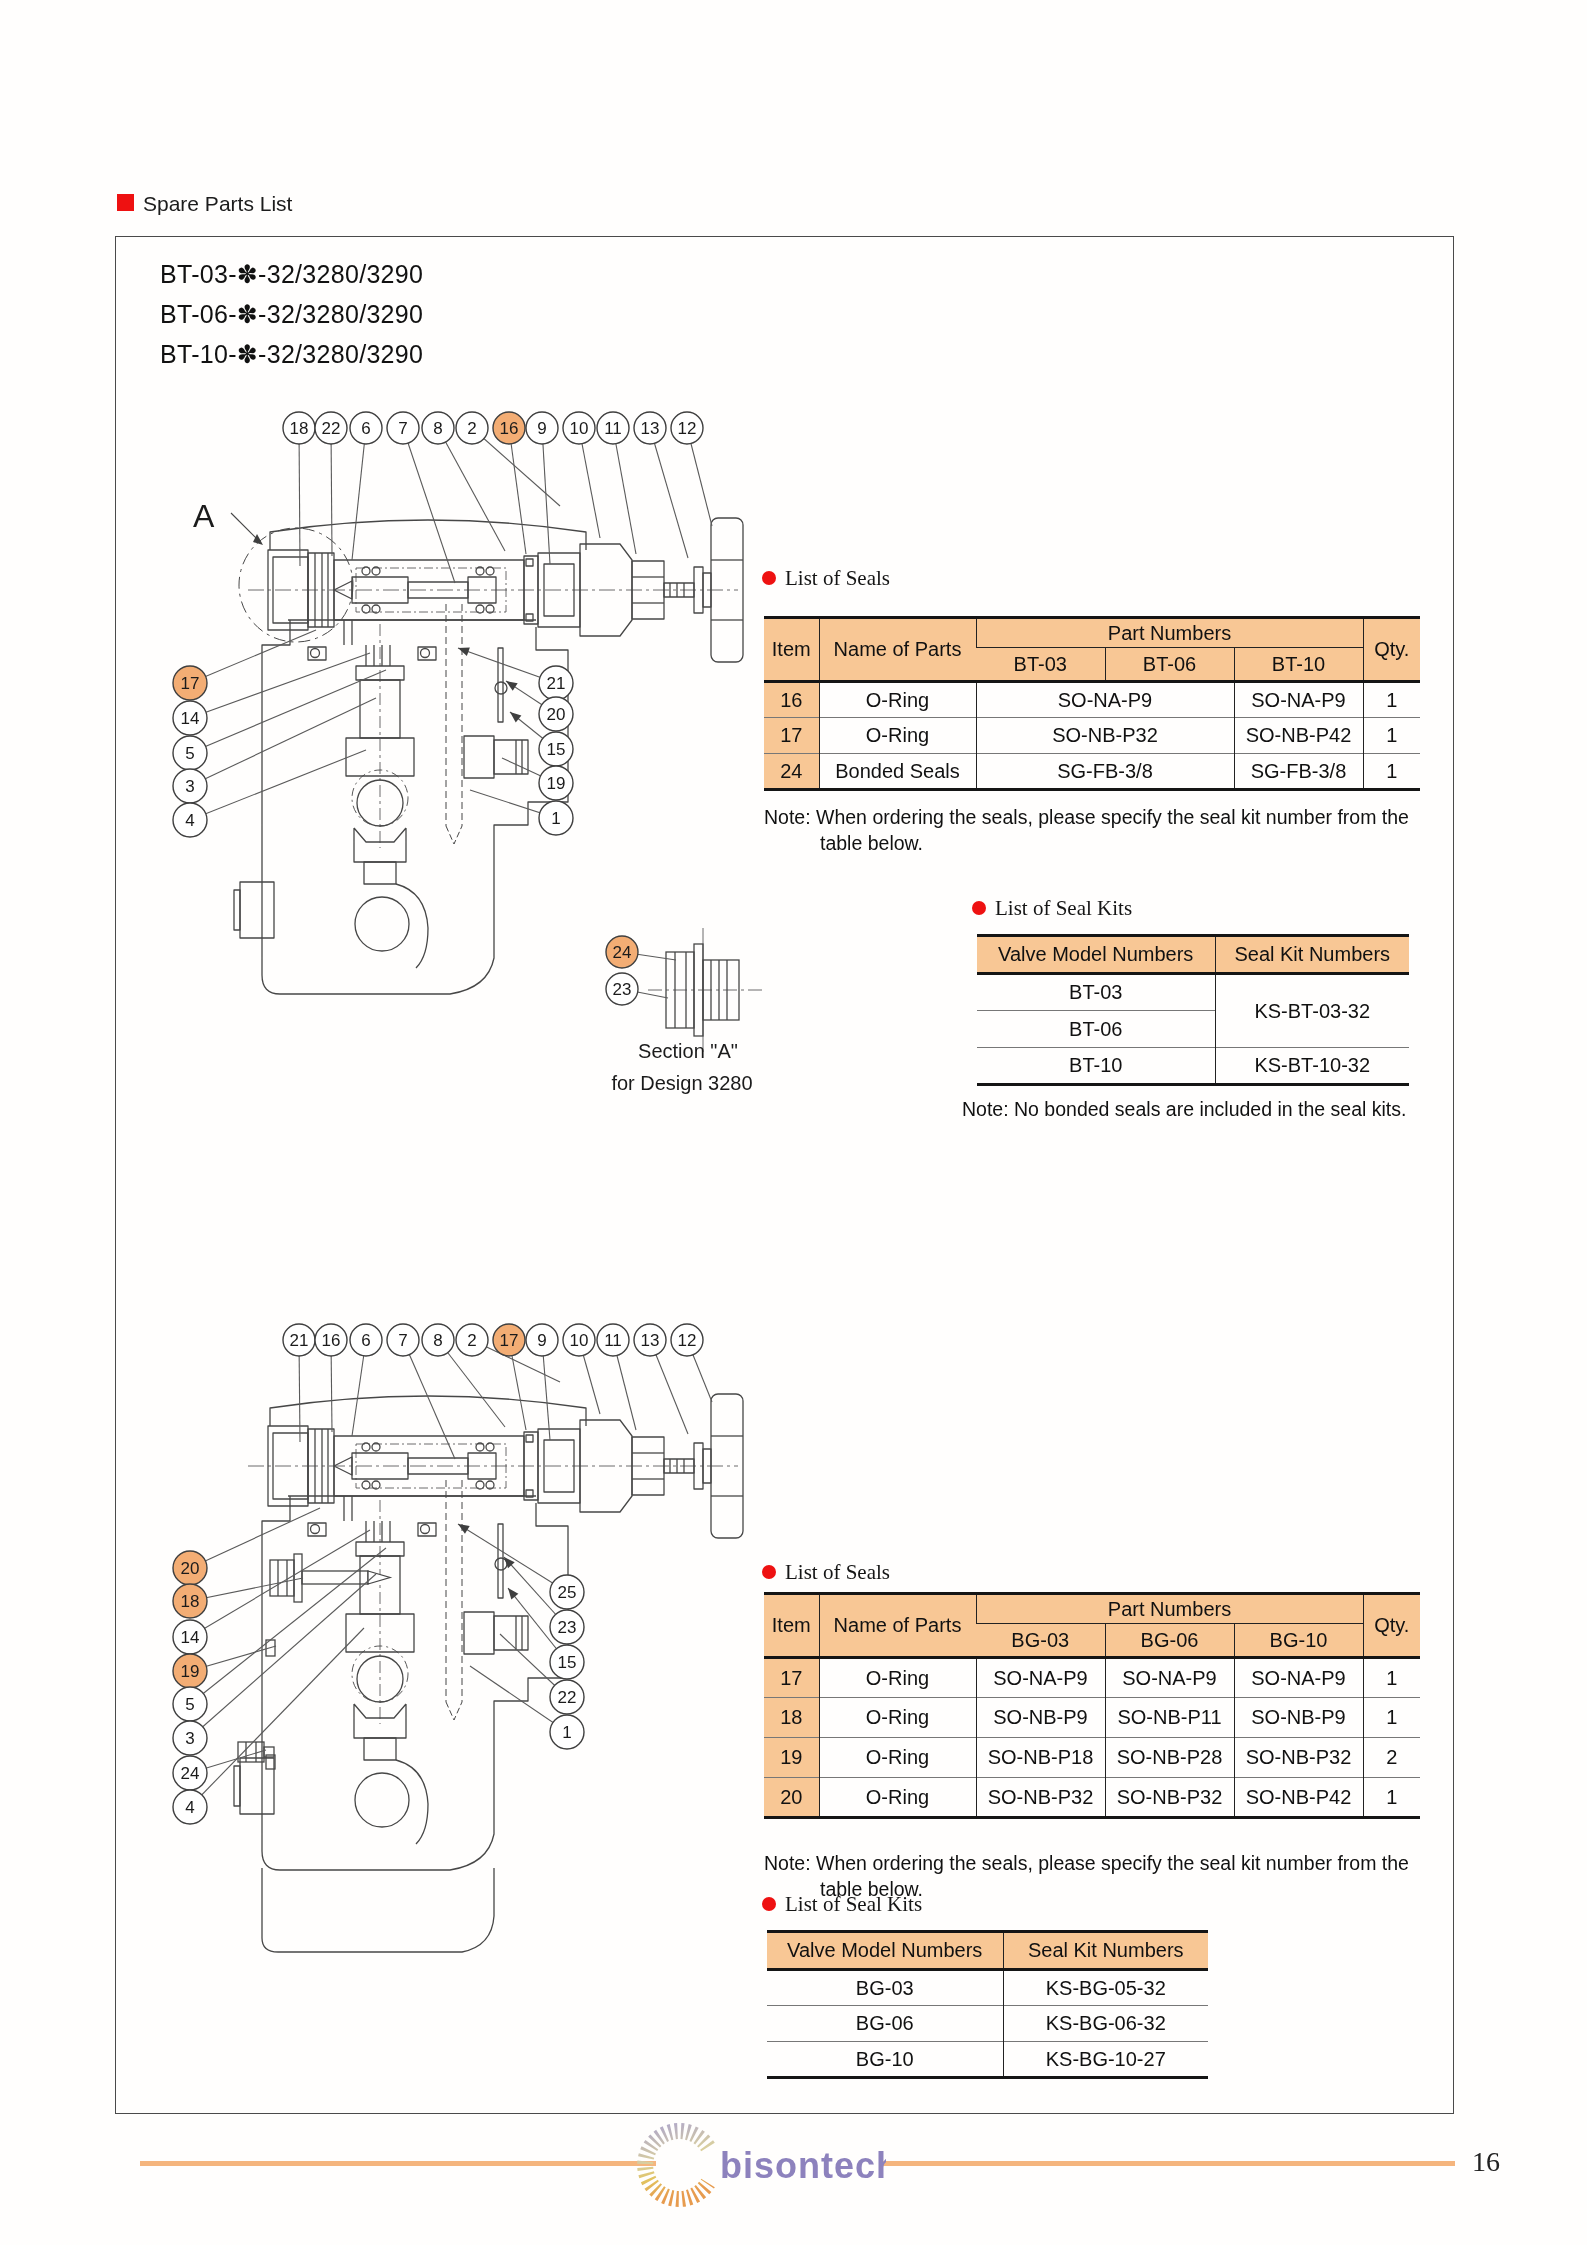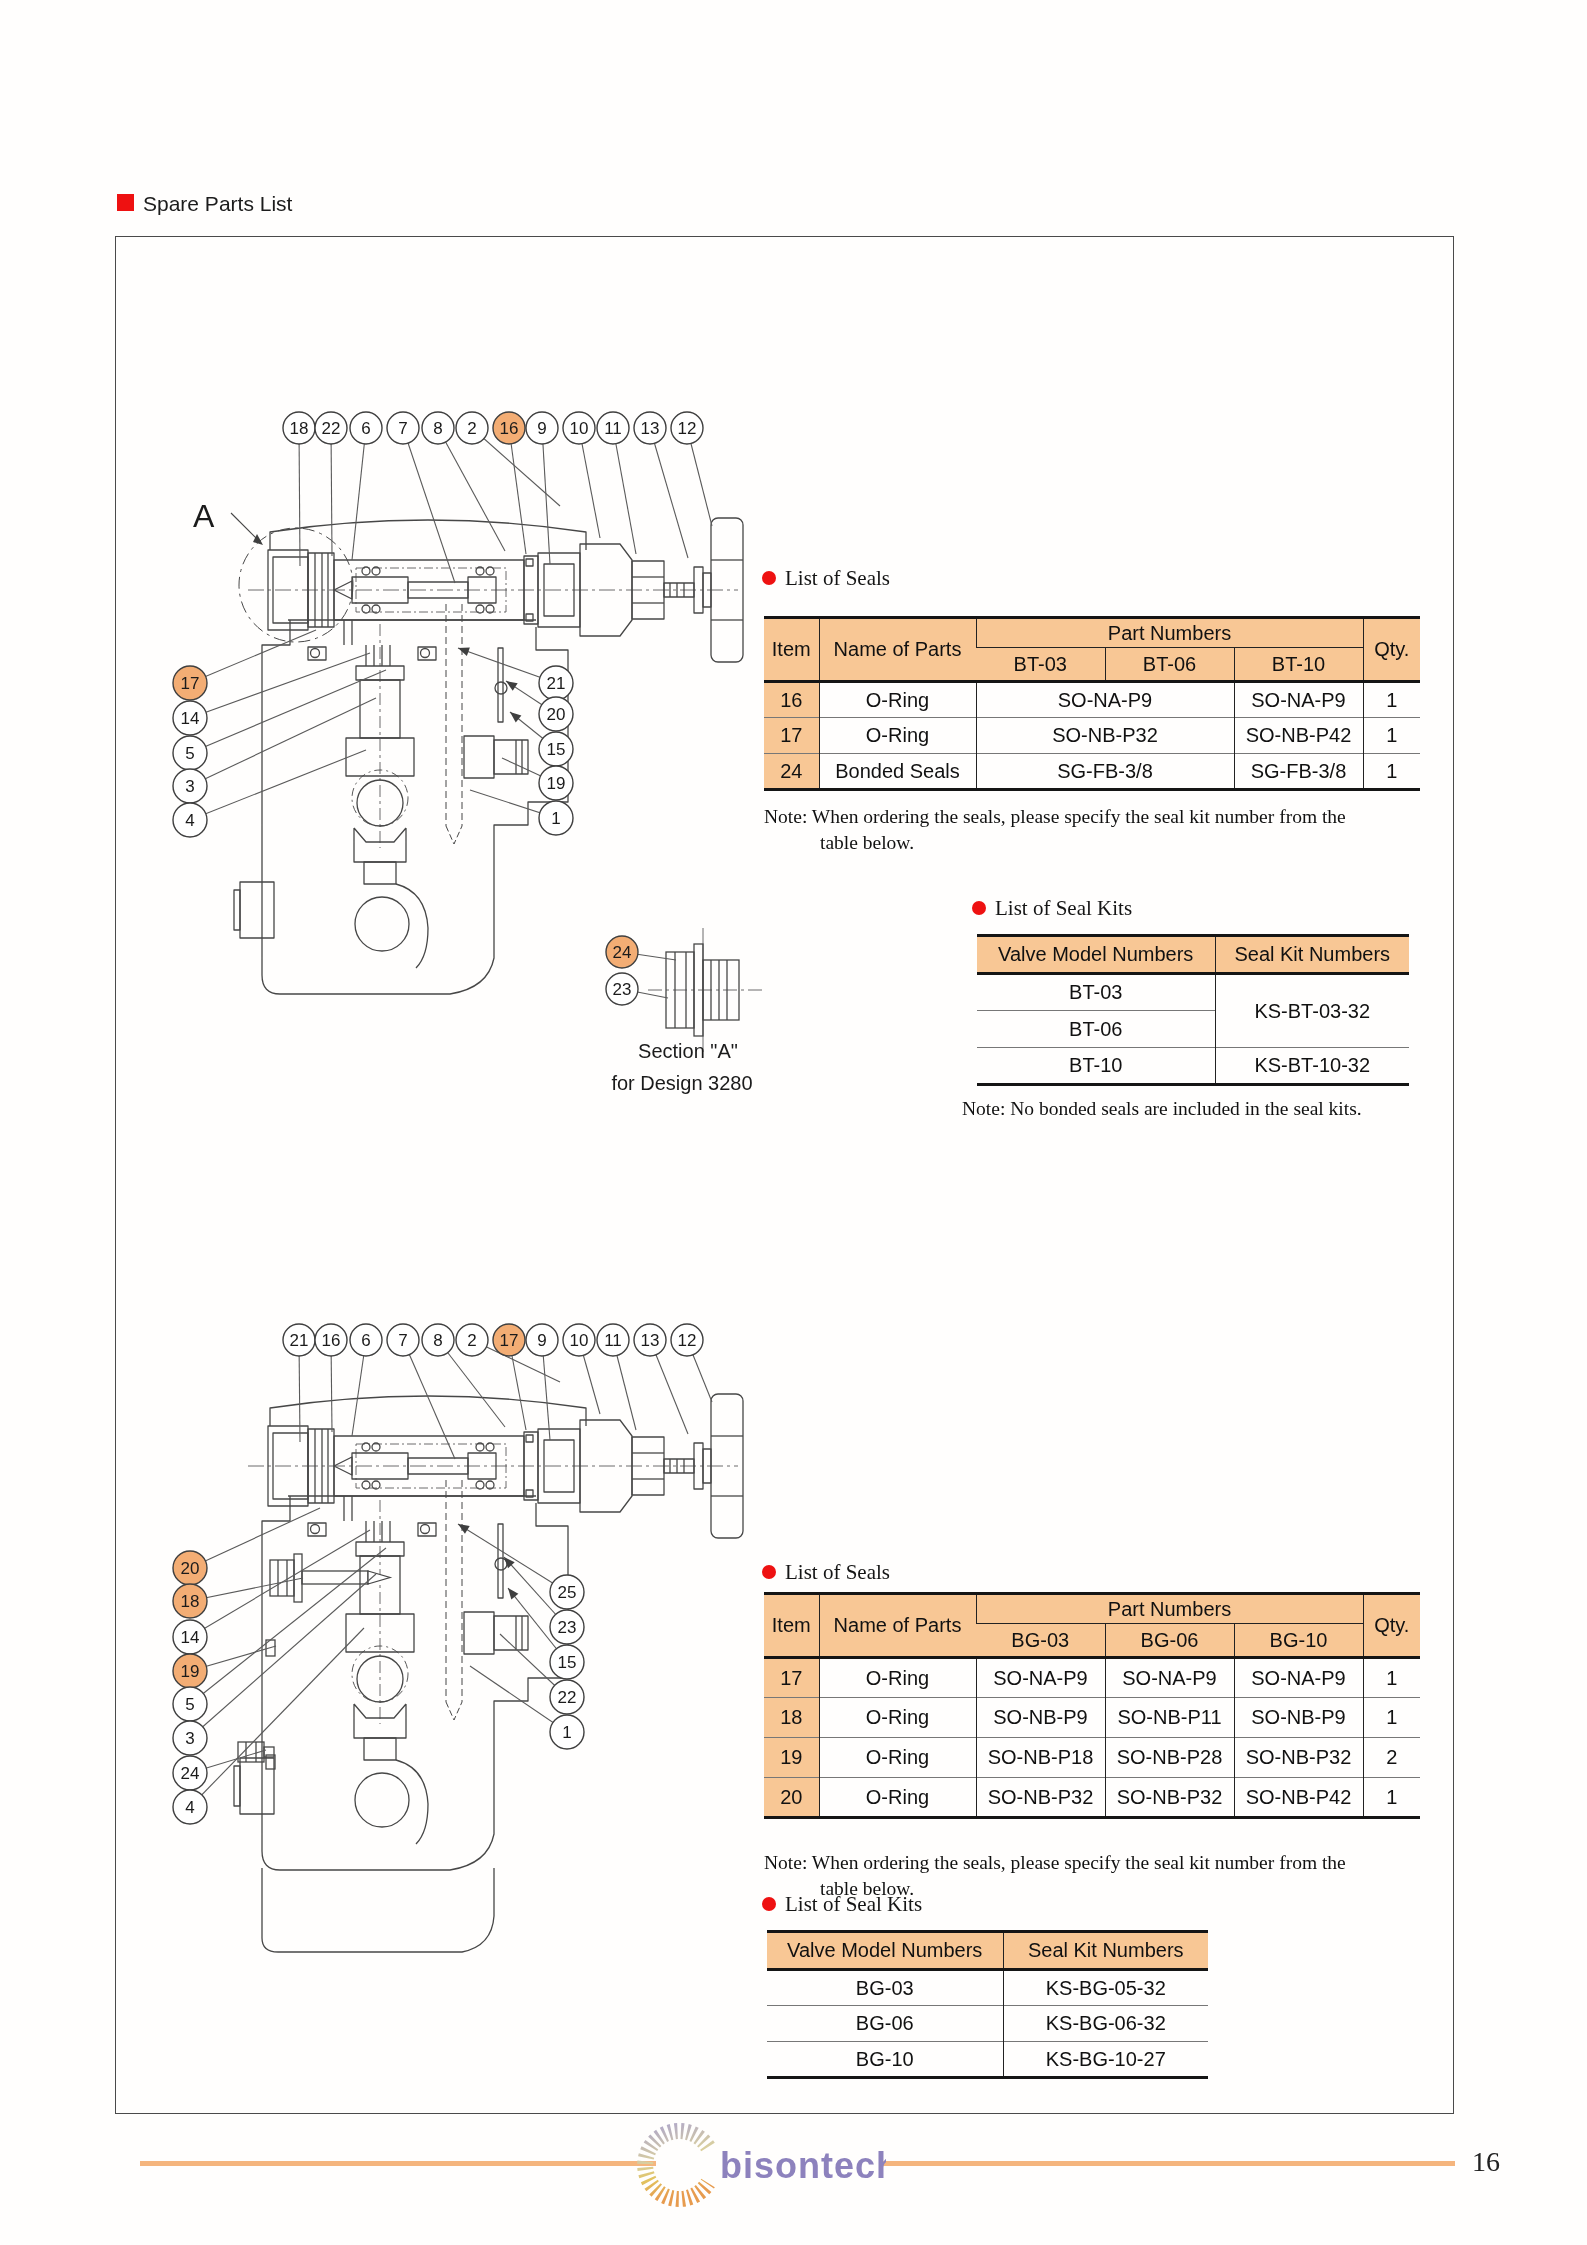--- a/index.html
+++ b/index.html
@@ -25,37 +25,42 @@
         font-size:20px;color:#111;text-align:center;border-top:3.5px solid #151515;border-bottom:3.5px solid #151515;}
   th{font-weight:normal;}
   th,td{padding:0;overflow:hidden;white-space:nowrap;}
   thead th{background:#f8c795;border-left:1.2px solid #222;}
   thead th:first-child{border-left:none;}
   th.pn{border-bottom:1.1px solid #222;}
   tbody td{border-left:1.2px solid #222;border-top:1px solid #777;}
   tbody td:first-child{border-left:none;}
   tbody tr:first-child td{border-top:3px solid #151515;}
   td.itemc{background:#f8c795;}
-  .note{font-family:Liberation Serif, serif;font-size:19.5px;color:#111;line-height:26px;}
+  .note{font-family:Liberation Sans, sans-serif;font-size:19.5px;color:#111;line-height:26px;}
   .pagenum{font-family:"Liberation Serif","DejaVu Serif",serif;font-size:28px;color:#222;}
   .oline{height:4.5px;background:#f5b57d;}
   svg text{font-family:"Liberation Sans","DejaVu Sans",sans-serif;}
 </style>
 </head>
 <body>
 
 <div id="page">
 
 
   <div id="spare" class="abs">
     <span class="sq"></span><span>Spare Parts List</span>
   </div>
 
   <div id="bigbox" class="abs"></div>
 
+  <div class="abs models" style="left:160px;top:254px;">
+    <div>BT-03-✽-32/3280/3290</div>
+    <div>BT-06-✽-32/3280/3290</div>
+    <div>BT-10-✽-32/3280/3290</div>
+  </div>
 
   <svg id="svg1" class="abs" style="left:125px;top:348px;" width="660" height="760" viewBox="125 348 660 760">
     <defs>
       <g id="valvebody" fill="none" stroke="#474747" stroke-width="1.3" stroke-linejoin="round">
         <line x1="-20" y1="0" x2="470" y2="0" stroke-width="0.8" stroke-dasharray="16 4 3 4"></line>
         <rect x="0" y="-40" width="40" height="80"></rect>
         <rect x="5" y="-33" width="35" height="66"></rect>
         <rect x="40" y="-37" width="26" height="74"></rect>
         <line x1="47" y1="-37" x2="47" y2="37"></line>
           <line x1="54" y1="-37" x2="54" y2="37"></line>

